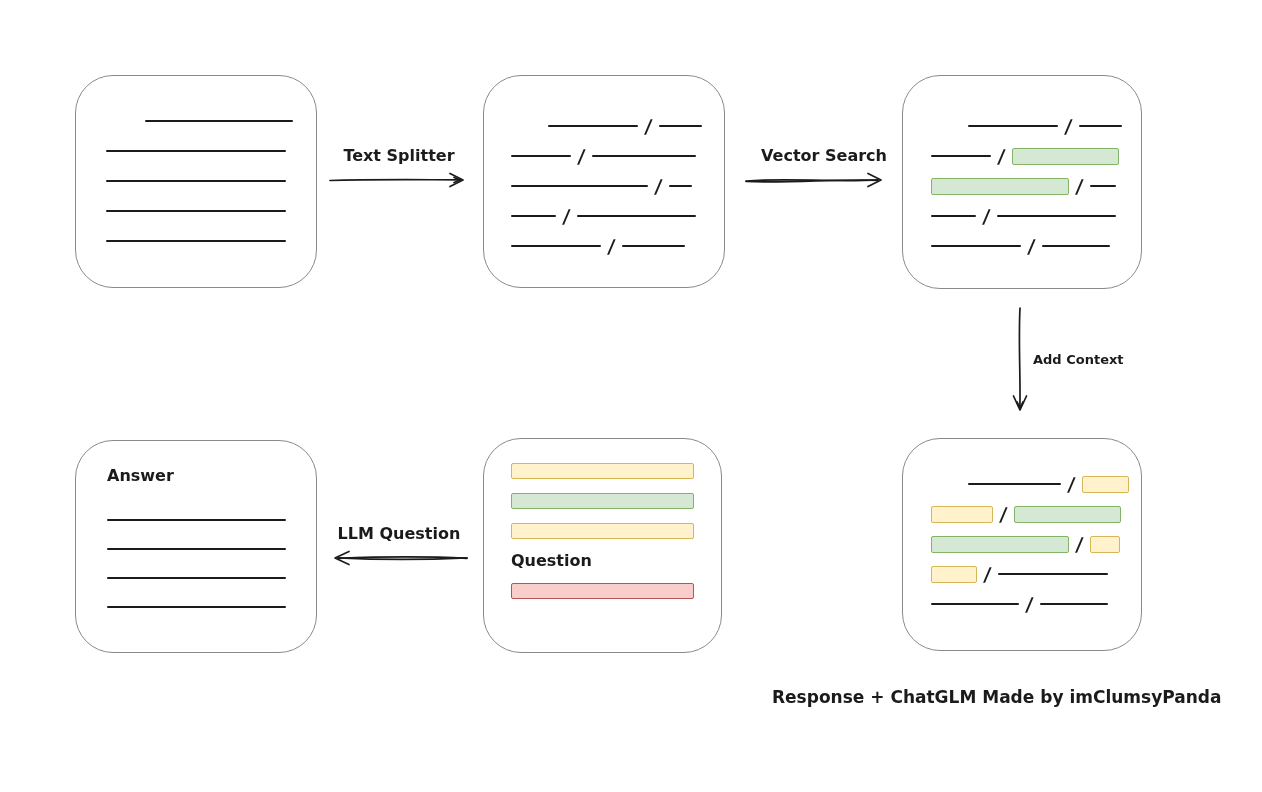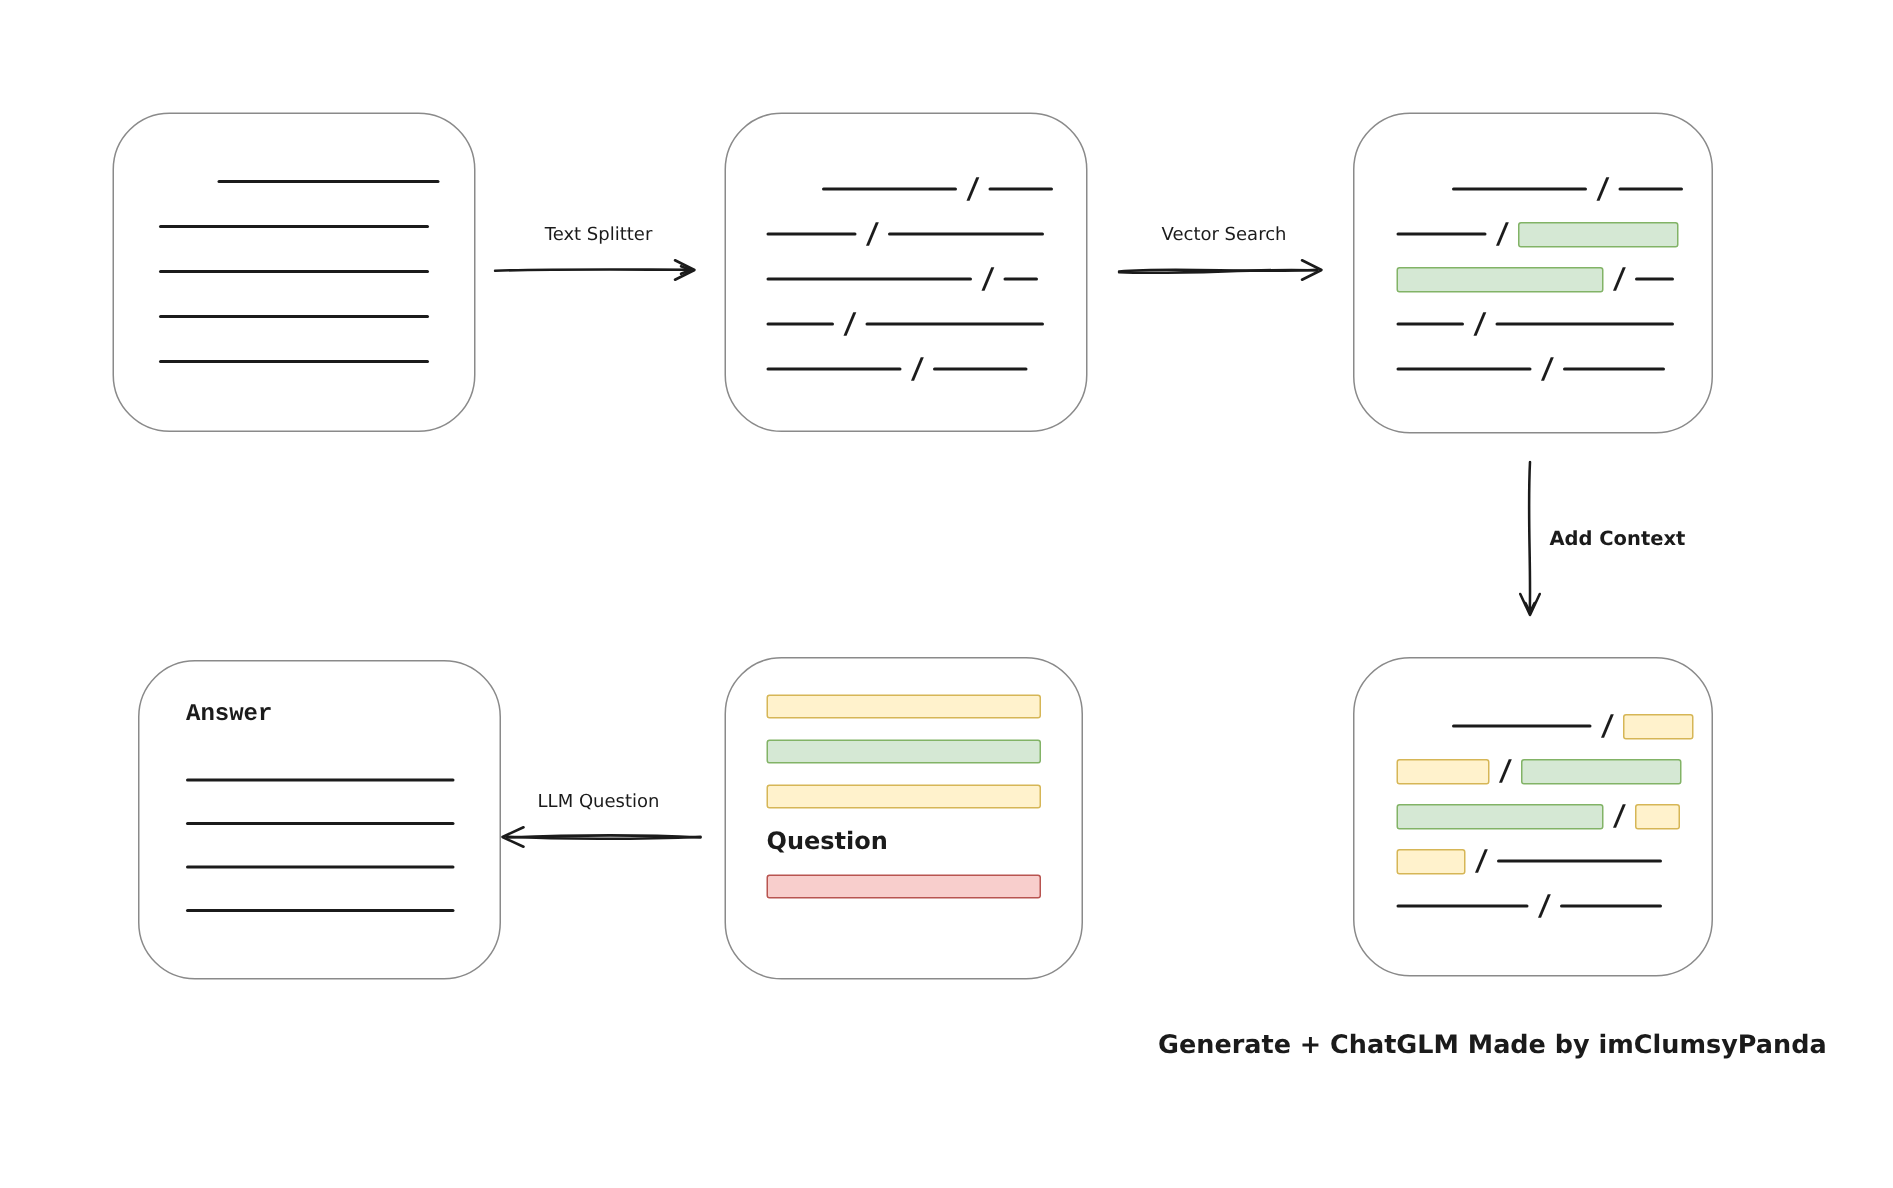--- a/index.html
+++ b/index.html
@@ -16,21 +16,21 @@
     background: #ffffff;
     border: 1px solid #8a8a8a;
     border-radius: 38px;
     box-sizing: border-box;
   }
   #doc-node      { left: 75px;  top: 75px;  width: 242px; height: 213px; padding: 30px 0 0 30px; }
   #chunks-node   { left: 483px; top: 75px;  width: 242px; height: 213px; padding: 35px 0 0 27px; }
   #matched-node  { left: 902px; top: 75px;  width: 240px; height: 214px; padding: 35px 0 0 28px; }
   #context-node  { left: 902px; top: 438px; width: 240px; height: 213px; padding: 30px 0 0 28px; }
   #prompt-node   { left: 483px; top: 438px; width: 239px; height: 215px; padding: 24px 0 0 27px; }
-  #answer-node   { left: 92px;  top: 440px; width: 242px; height: 213px; padding: 24px 0 16px 31px; font-family: Liberation Mono, monospace; }
+  #answer-node   { left: 75px;  top: 440px; width: 242px; height: 213px; padding: 24px 0 16px 31px; }
 
   
   .row { height: 30px; display: flex; align-items: center; gap: 7px; }
   .indent { display: inline-block; height: 1px; flex: 0 0 auto; }
   .tline {
     display: inline-block; height: 2px; background: #1b1b1b;
     border-radius: 1px; flex: 0 0 auto;
   }
   .slash {
     font-size: 19px; font-weight: 600; line-height: 1;
@@ -54,26 +54,26 @@
   .bar.red    { background: var(--red-fill);    border: 1px solid var(--red-border); }
   .bars .bar { margin-bottom: 14px; }
   .bars .bar:last-child { margin-bottom: 11px; }
 
   
   #answer-node .node-label { margin-bottom: 18px; }
   #answer-node .row { height: 29px; }
 
   
   .arrow-group { position: absolute; text-align: center; }
-  .arrow-label { display: block; font-size: 12px; font-weight: 400; line-height: 20px; white-space: nowrap; }
+  .arrow-label { display: block; font-size: 16px; font-weight: 700; line-height: 20px; white-space: nowrap; }
   .arrow-group svg { display: block; margin: 2px auto 0; }
   svg path { stroke: #1b1b1b; stroke-width: 1.7; fill: none; stroke-linecap: round; stroke-linejoin: round; }
 
   #ts-arrow { left: 328px; top: 146px; width: 142px; }
-  #vs-arrow { left: 745px; top: 146px; width: 142px; }
+  #vs-arrow { left: 745px; top: 146px; width: 142px; text-align: right; }
   #lr-arrow { left: 330px; top: 524px; width: 138px; }
   #gp-arrow { left: 738px; top: 516px; width: 150px; }
 
   #ac-arrow-svg { position: absolute; left: 1008px; top: 307px; }
   #ac-label { position: absolute; left: 1033px; top: 352px; font-size: 13px; font-weight: 600; white-space: nowrap; }
 
   .caption {
     position: absolute; left: 772px; top: 687px; width: 410px;
     text-align: center; font-size: 17px; font-weight: 600; white-space: nowrap;
   }
@@ -247,15 +247,15 @@
 
   <div class="arrow-group" id="lr-arrow">
     <span class="arrow-label">LLM Question</span>
     <svg width="138" height="24">
       <path d="M137,11.8 C95,13.8 42,13.5 8,11.8"></path>
       <path d="M137,12.3 C90,10 48,10.8 8,12.3"></path>
       <path d="M19,5.5 L5,12 L19,18.5"></path>
     </svg>
   </div>
 
-  <div class="caption">Generate + ChatGLM Made by imClumsyPanda</div>
+  <div class="caption">Response + ChatGLM Made by imClumsyPanda</div>
 
 </div>
 
 </body></html>

